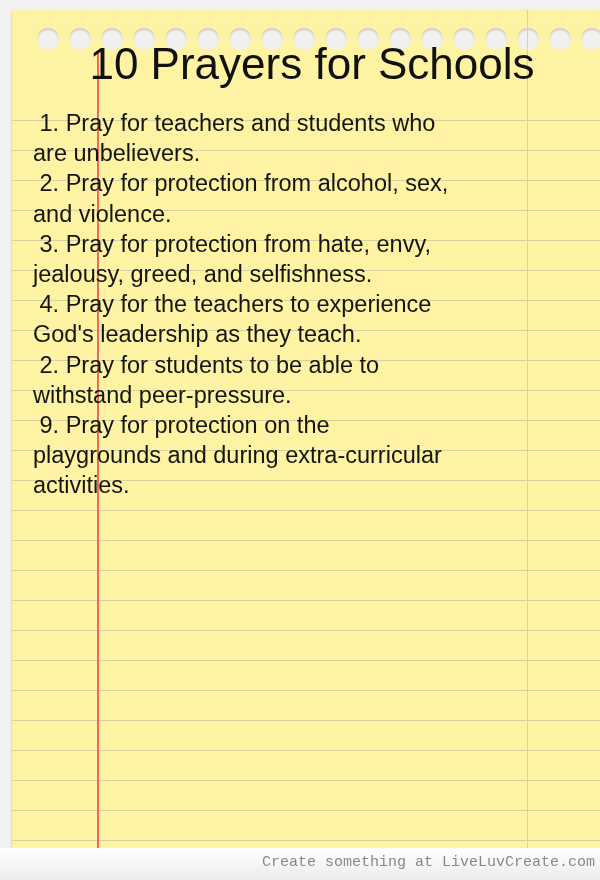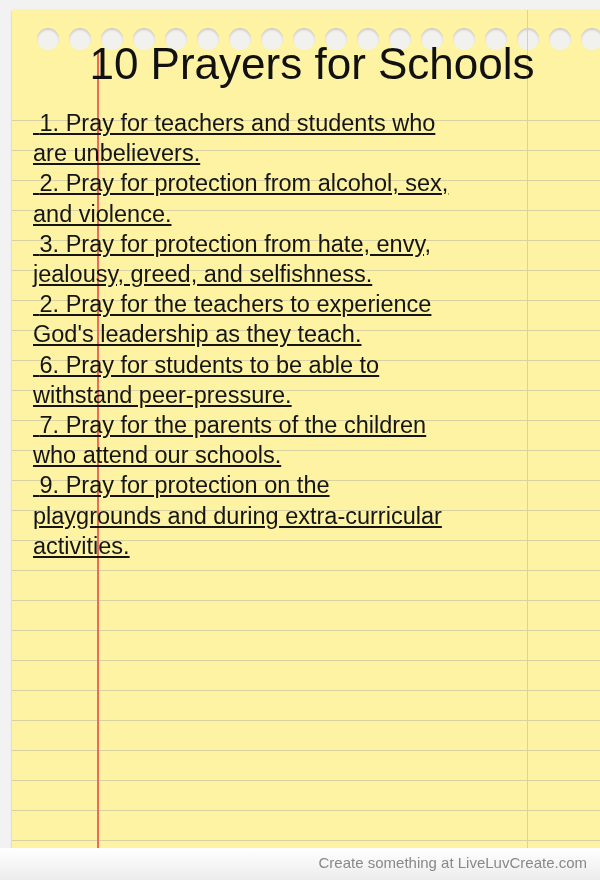--- a/index.html
+++ b/index.html
@@ -36,28 +36,28 @@
     background:#f1c6a0;
   }
   .title {
     position:absolute; left:12px; width:600px; top:40px;
     text-align:center; font-size:44px; color:#111; line-height:48px;
   }
   .list {
     position:absolute; left:33px; top:108px; width:540px;
     font-size:23.5px; color:#151515; line-height:30.2px;
   }
-  .item { white-space:pre-wrap;text-decoration:underline; }
+  .item { white-space:pre-wrap; }
   .footer {
     position:absolute; left:0; top:848px; width:600px; height:32px;
     background:linear-gradient(#ffffff, #ececec);
   }
   .footer-text {
-    position:absolute; right:13px; top:6px;
-    font-family:Liberation Sans, sans-serif; font-size:15px; color:#888;
+    position:absolute; right:5px; top:6px;
+    font-family:Liberation Mono, monospace; font-size:15px; color:#888;
   }
 </style>
 </head>
 <body>
 
 <div class="paper">
   <div class="paper-top"></div>
   <div class="holes">
     <div class="hole" style="left:15px"></div>
     <div class="hole" style="left:47px"></div>
@@ -84,26 +84,24 @@
 
 <div class="title">10 Prayers for Schools</div>
 
 <div class="list">
   <div class="item"> 1. Pray for teachers and students who
 are unbelievers.</div>
   <div class="item"> 2. Pray for protection from alcohol, sex,
 and violence.</div>
   <div class="item"> 3. Pray for protection from hate, envy,
 jealousy, greed, and selfishness.</div>
-  <div class="item"> 2. Pray for the teachers to experience
+  <div class="item"> 4. Pray for the teachers to experience
 God's leadership as they teach.</div>
-  <div class="item"> 6. Pray for students to be able to
+  <div class="item"> 2. Pray for students to be able to
 withstand peer-pressure.</div>
-  <div class="item"> 7. Pray for the parents of the children
-who attend our schools.</div>
   <div class="item"> 9. Pray for protection on the
 playgrounds and during extra-curricular
 activities.</div>
 </div>
 
 <div class="footer">
   <div class="footer-text">Create something at LiveLuvCreate.com</div>
 </div>
 
 </body></html>

